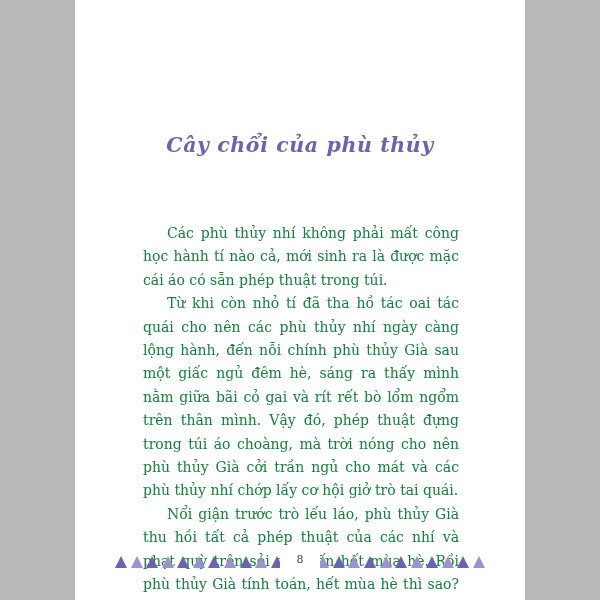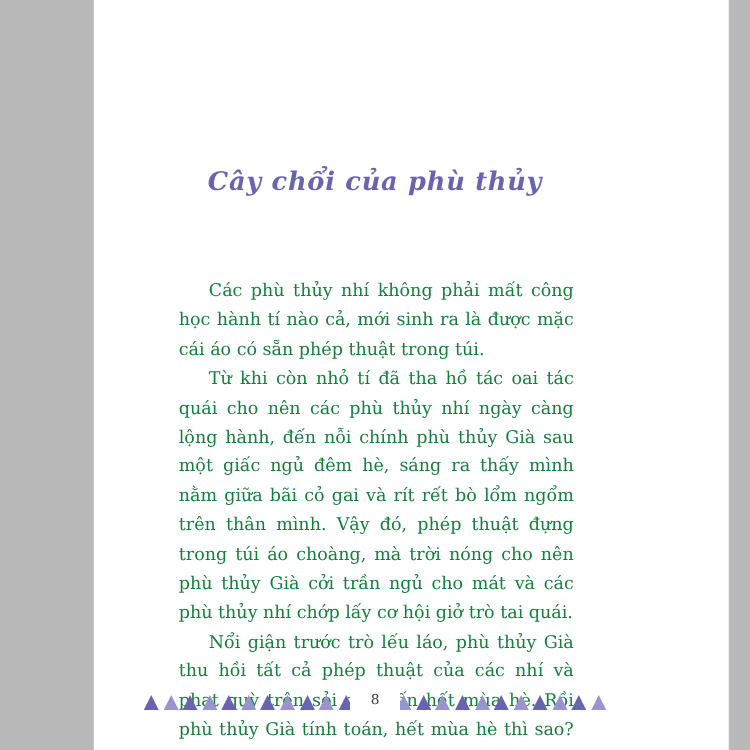--- a/index.html
+++ b/index.html
@@ -10,21 +10,21 @@
     width: 600px;
     height: 600px;
     background: #b9b9b9;
     font-family: "DejaVu Sans", sans-serif;
     overflow: hidden;
   }
   .page {
     position: absolute;
     left: 75px;
     top: 0;
-    width: 508px;
+    width: 450px;
     height: 600px;
     background: #ffffff;
     box-sizing: border-box;
     text-decoration: underline;
   }
   .page-inner {
     position: absolute;
     left: 0;
     top: 0;
     width: 450px;

